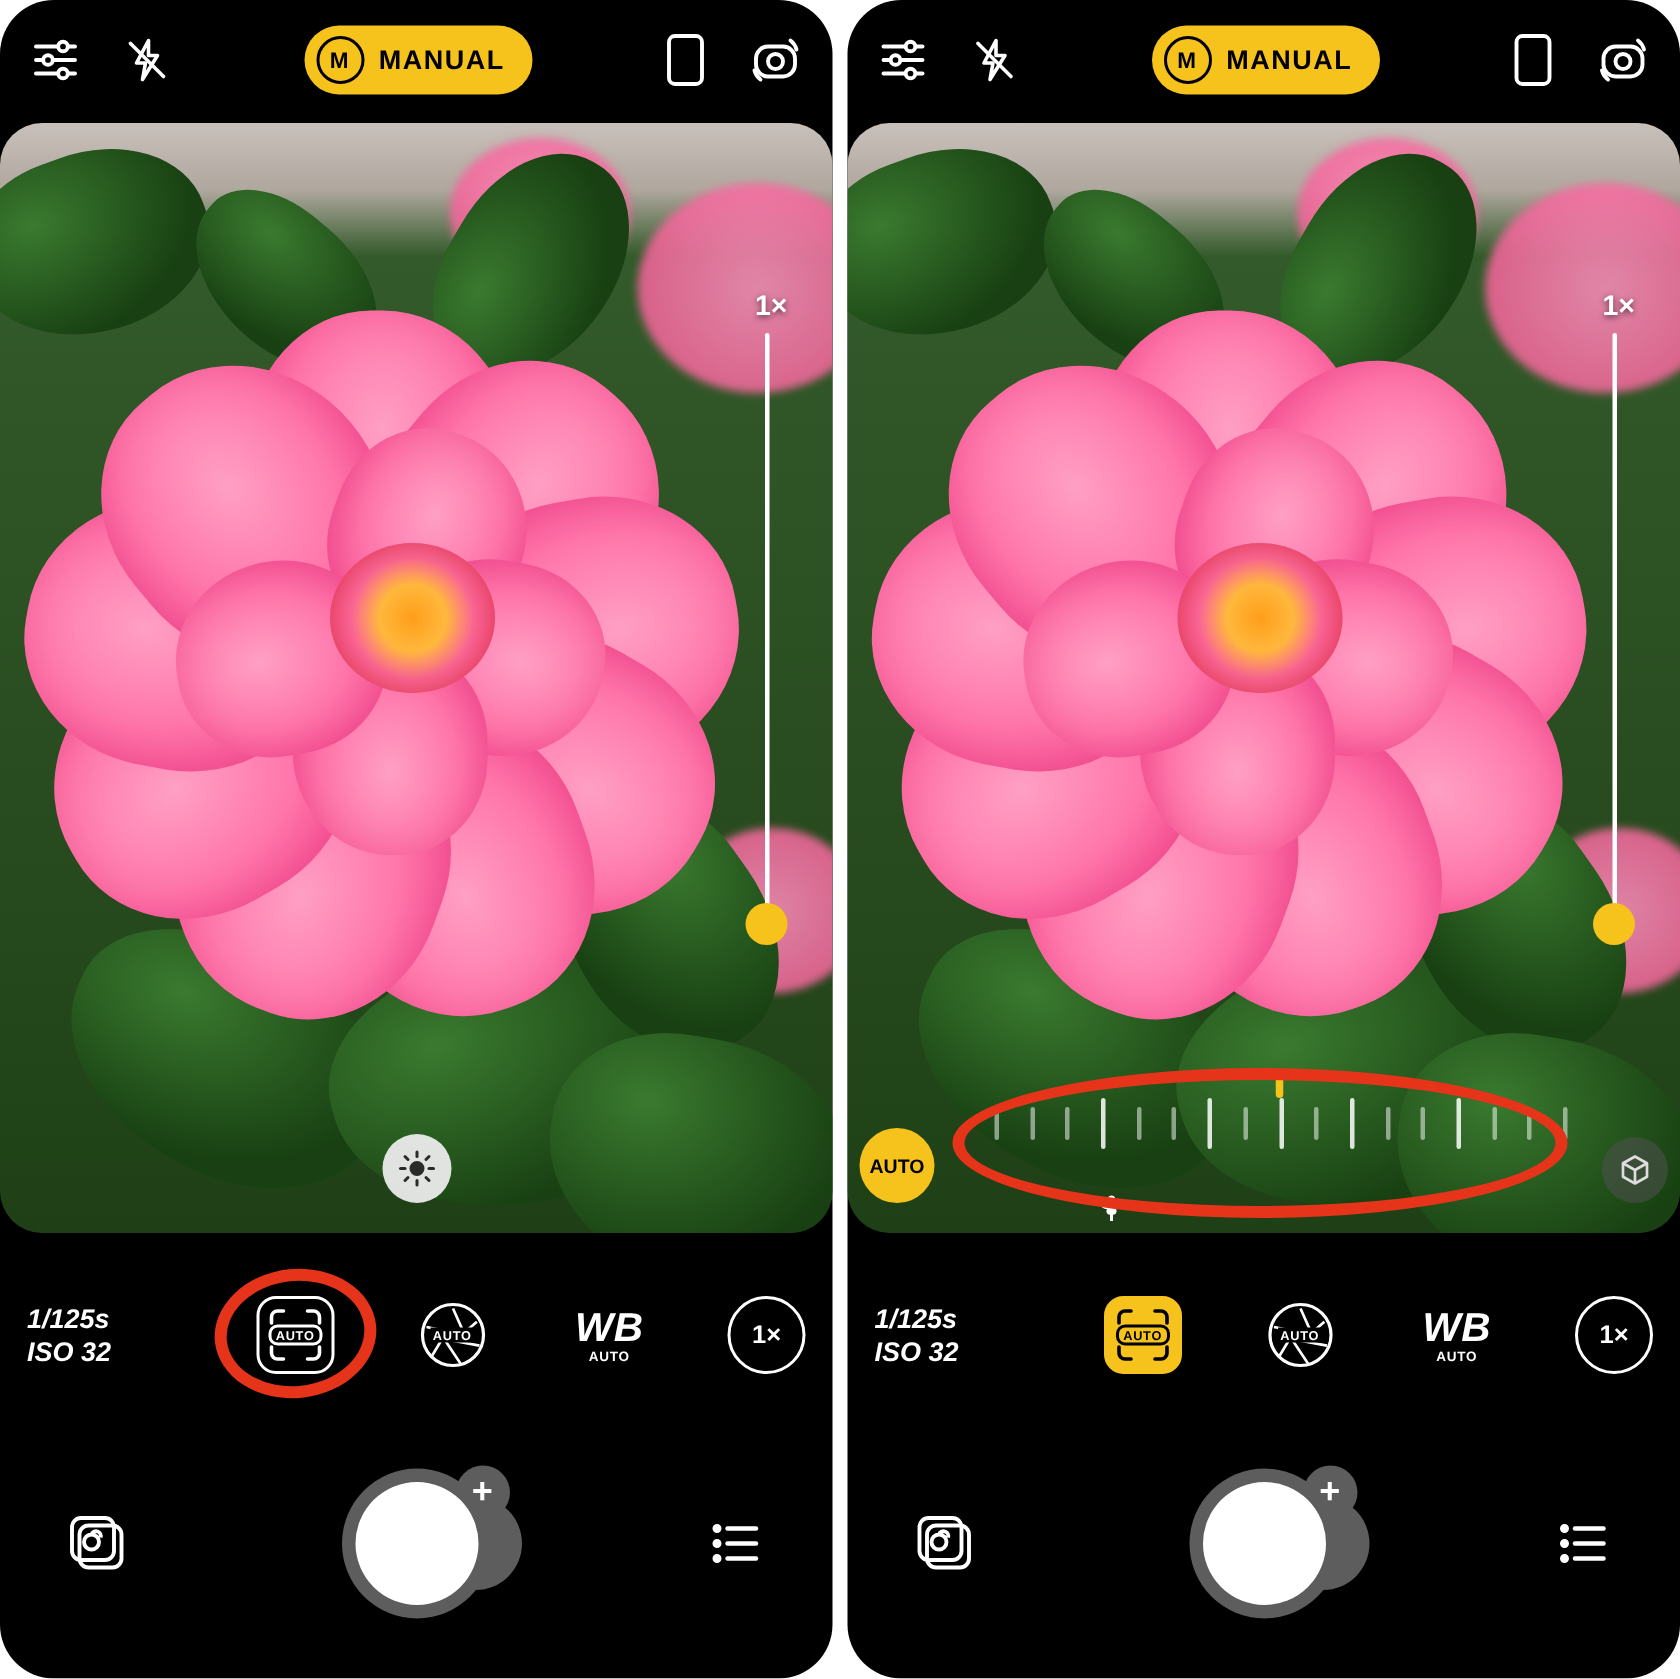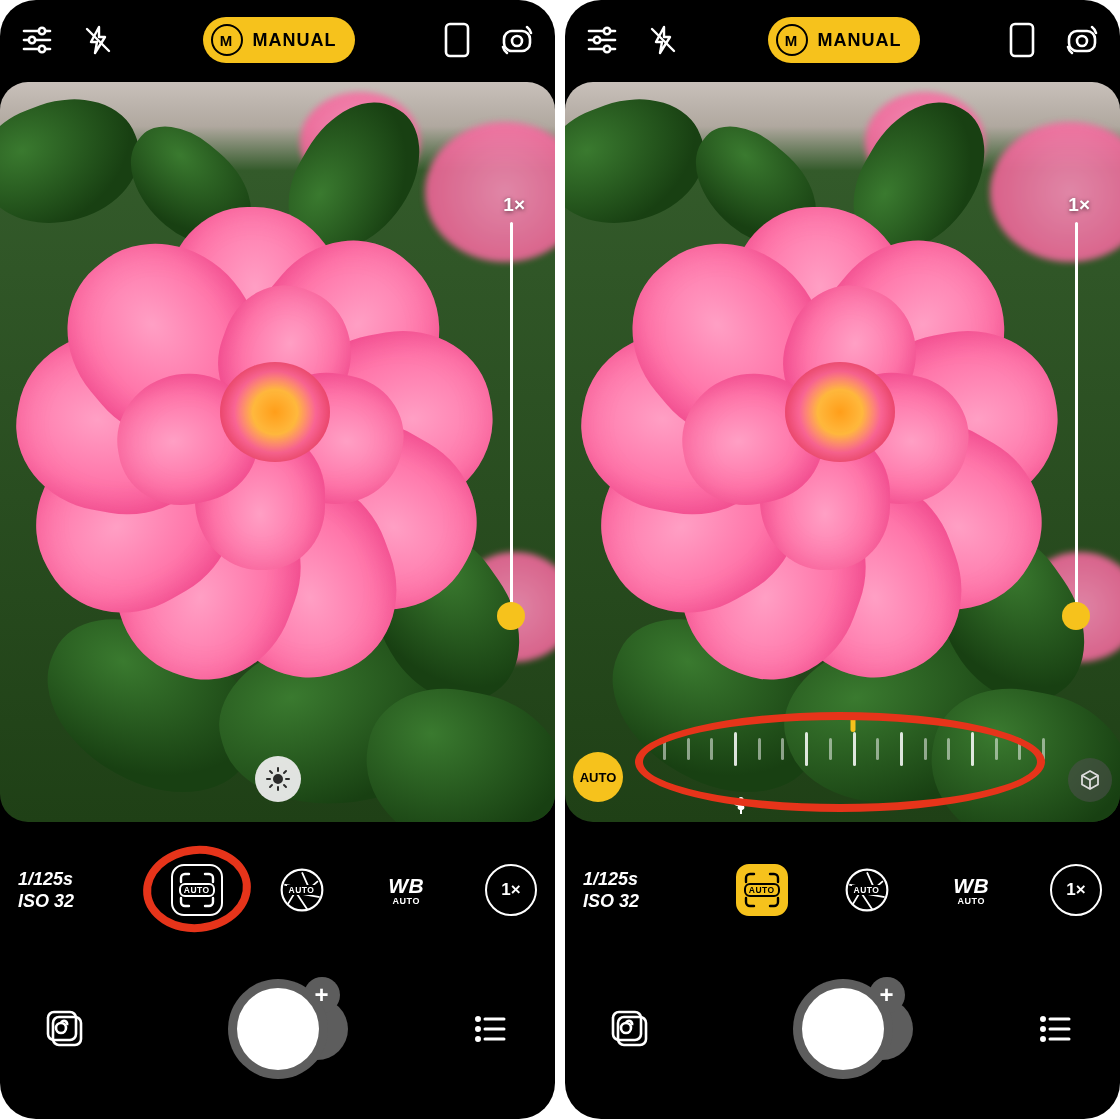--- a/index.html
+++ b/index.html
@@ -235,21 +235,21 @@
     border-radius:6px;
     font-size:8.5px;
     padding:1px 3px;
     line-height:1;
   }
   .ctrl-btn.shutter-style {
     border-radius:50%;
     width:52px; height:52px;
     padding:3px;
   }
-  .wb-text { font-style:italic; font-size:21px; font-weight:800; line-height:1;}
+  .wb-text { font-style:italic; font-size:27px; font-weight:800; line-height:1;}
   .wb-sub { font-size:9px; font-weight:800;}
   .zoom-btn {
     width:52px; height:52px;
     border:2.5px solid #fff;
     border-radius:50%;
     color:#fff;
     display:flex; align-items:center; justify-content:center;
     font-size:17px; font-weight:800;
   }
   

